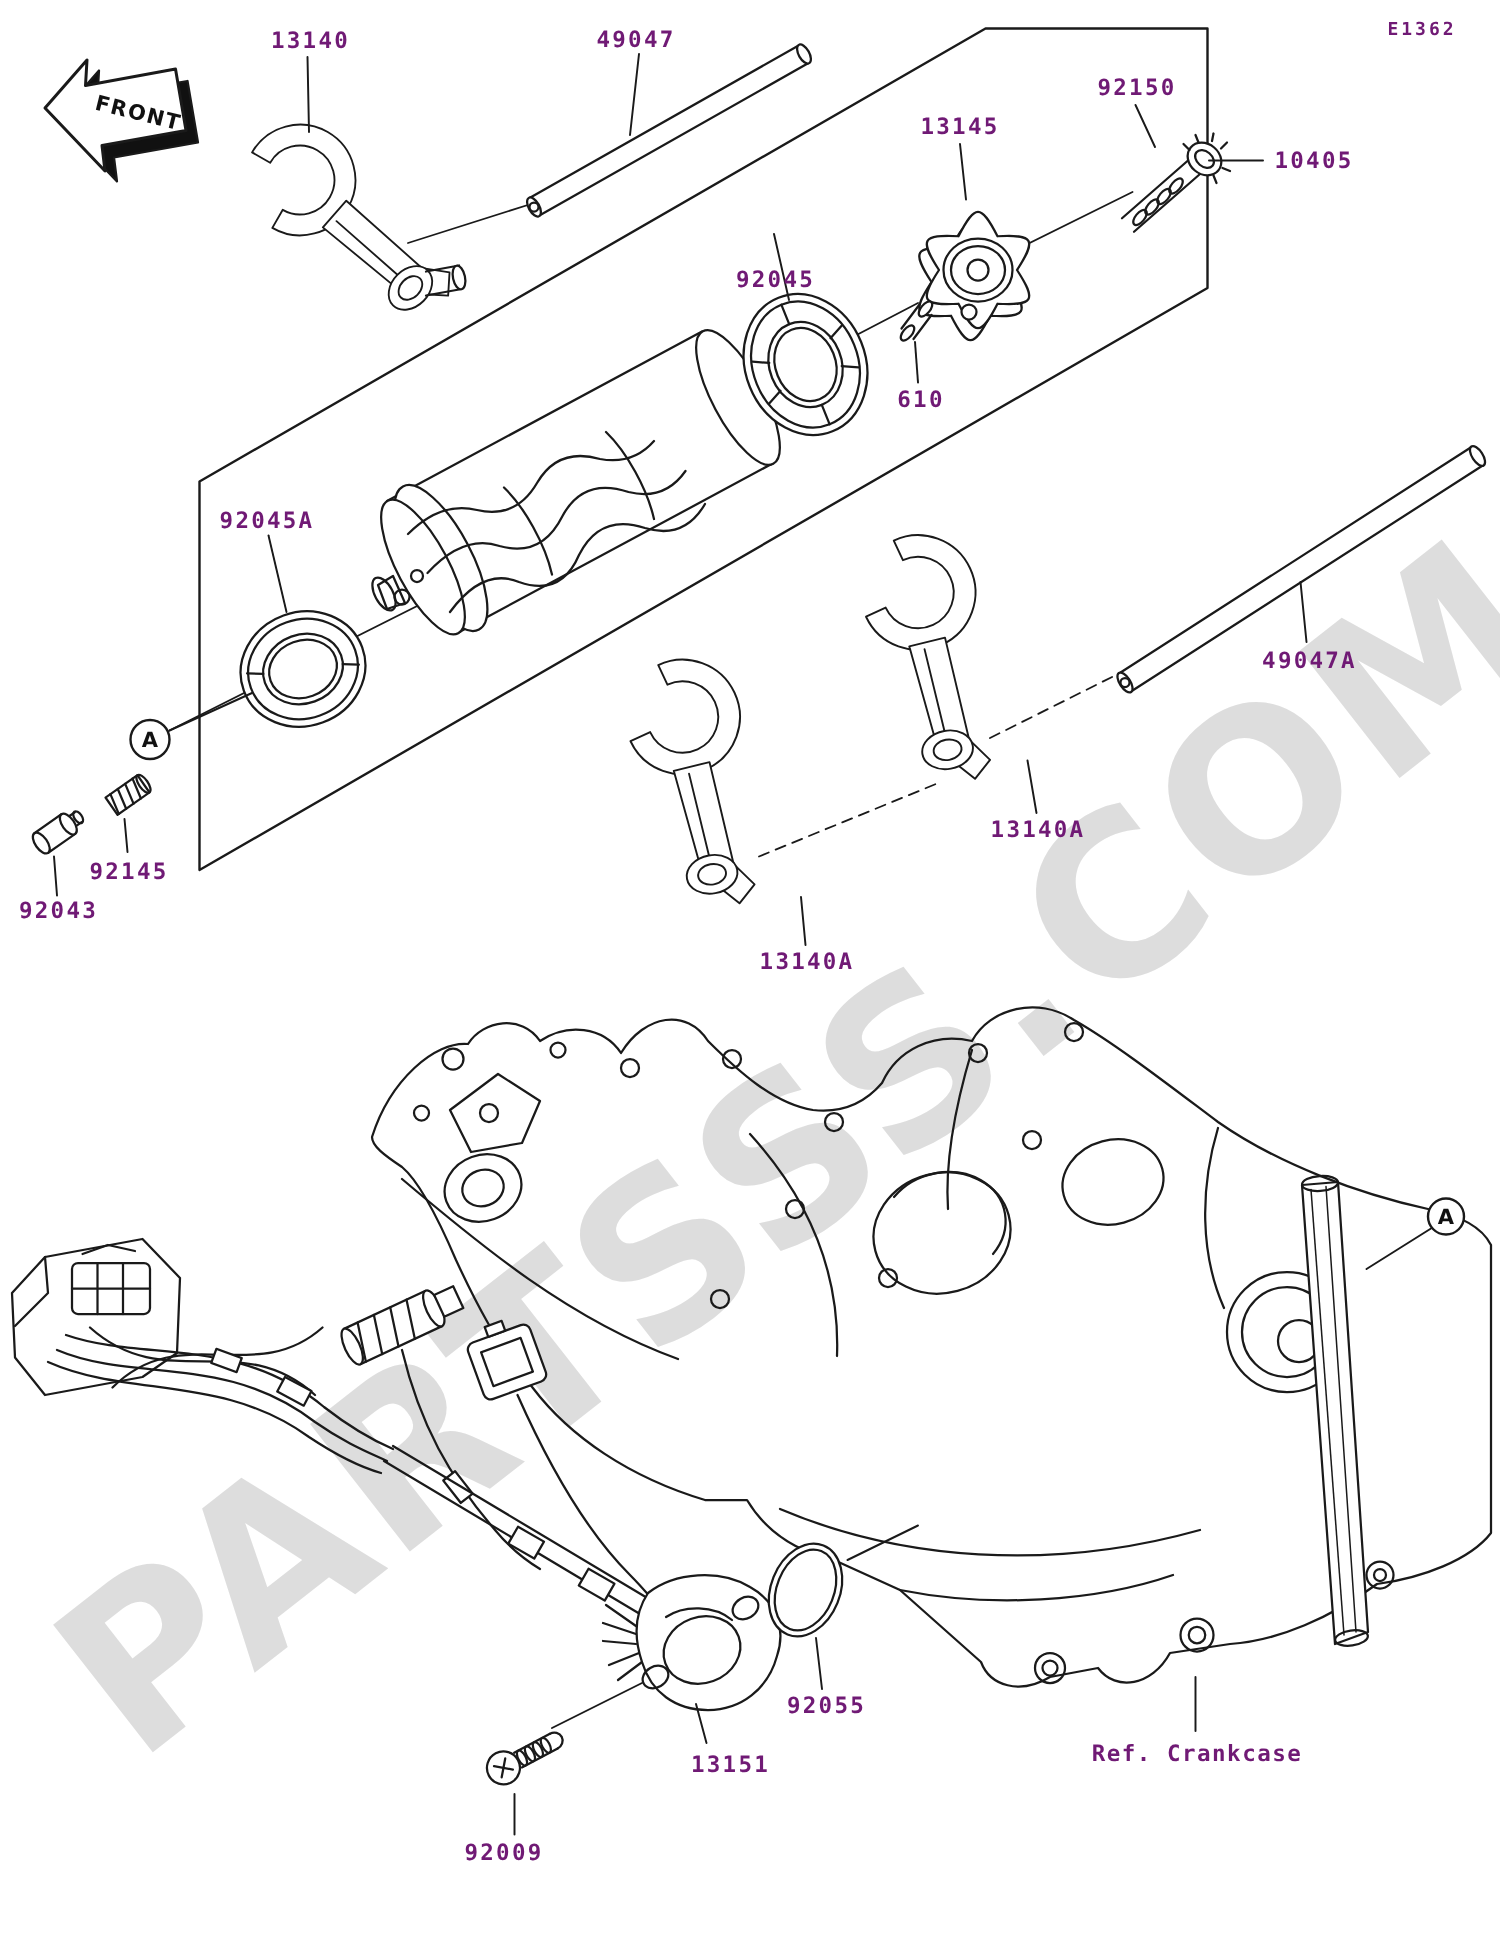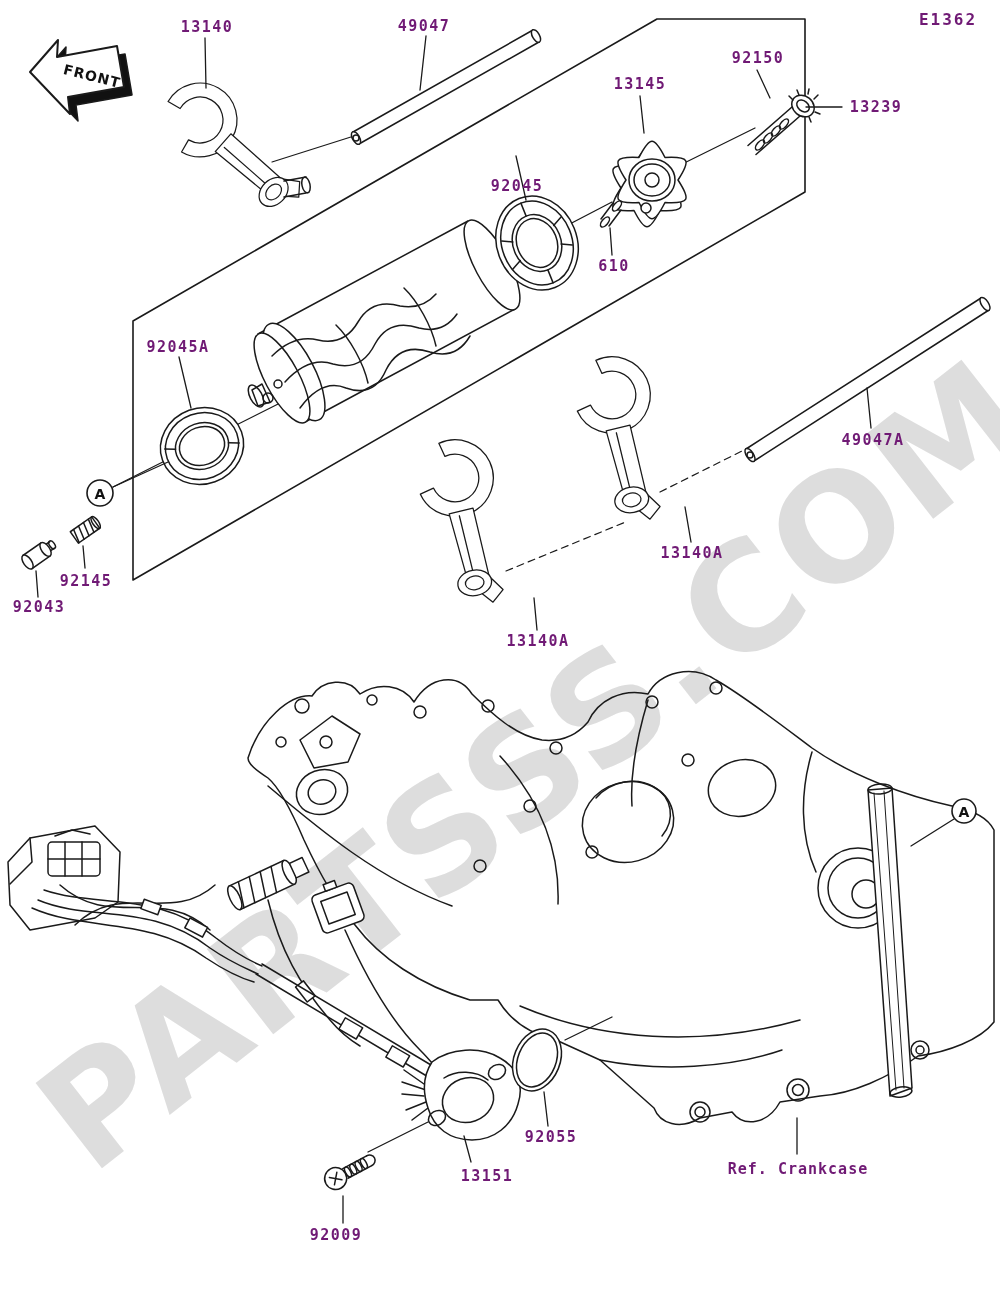--- a/index.html
+++ b/index.html
@@ -5,21 +5,21 @@
   html,body{margin:0;padding:0;background:#ffffff;}
   #stage{position:relative;width:1000px;height:1291px;background:#ffffff;overflow:hidden;
          font-family:"DejaVu Sans",sans-serif;}
   #watermark{position:absolute;left:535px;top:765px;transform:translate(-50%,-50%) rotate(-38deg);
     font-family:"DejaVu Sans",sans-serif;font-weight:bold;font-size:148px;letter-spacing:4px;
     color:#c9c9c9;opacity:.62;white-space:nowrap;z-index:0;}
   svg.art{position:absolute;left:0;top:0;z-index:1;}
   .part-label{position:absolute;transform:translate(-50%,-50%);z-index:2;
     font-family:"DejaVu Sans Mono",monospace;font-weight:bold;font-size:15px;
     letter-spacing:1.5px;color:#701a75;white-space:nowrap;}
-  .small-label{font-size:16px;letter-spacing:2px;}
+  .small-label{font-size:12px;letter-spacing:2px;}
   .ref-label{font-size:15px;letter-spacing:1px;}
   .detail-marker{position:absolute;transform:translate(-50%,-50%);z-index:3;
     font-family:"DejaVu Sans",sans-serif;font-weight:bold;font-size:14px;color:#111;}
   .front-text{position:absolute;left:92px;top:76px;transform:translate(-50%,-50%) rotate(14deg);
     z-index:3;font-family:"DejaVu Sans",sans-serif;font-weight:bold;font-size:14px;
     letter-spacing:1px;color:#111;}
 </style>
 </head>
 <body>
 
@@ -342,21 +342,21 @@
     </g>
   </svg>
 
   <div class="part-label small-label" style="left:948px;top:19px;">E1362</div>
   <div class="front-text">FRONT</div>
 
   <div class="part-label" style="left:207px;top:27px;">13140</div>
   <div class="part-label" style="left:424px;top:26px;">49047</div>
   <div class="part-label" style="left:758px;top:58px;text-align:right;">92150</div>
   <div class="part-label" style="left:640px;top:84px;">13145</div>
-  <div class="part-label" style="left:876px;top:107px;">13239</div>
+  <div class="part-label" style="left:876px;top:107px;">10405</div>
   <div class="part-label" style="left:517px;top:146px;margin-top:40px;">92045</div>
   <div class="part-label" style="left:614px;top:266px;">610</div>
   <div class="part-label" style="left:178px;top:347px;">92045A</div>
   <div class="part-label" style="left:873px;top:440px;">49047A</div>
   <div class="part-label" style="left:692px;top:553px;">13140A</div>
   <div class="part-label" style="left:538px;top:641px;">13140A</div>
   <div class="part-label" style="left:86px;top:581px;">92145</div>
   <div class="part-label" style="left:39px;top:607px;">92043</div>
   <div class="part-label" style="left:551px;top:1137px;">92055</div>
   <div class="part-label" style="left:487px;top:1176px;">13151</div>

